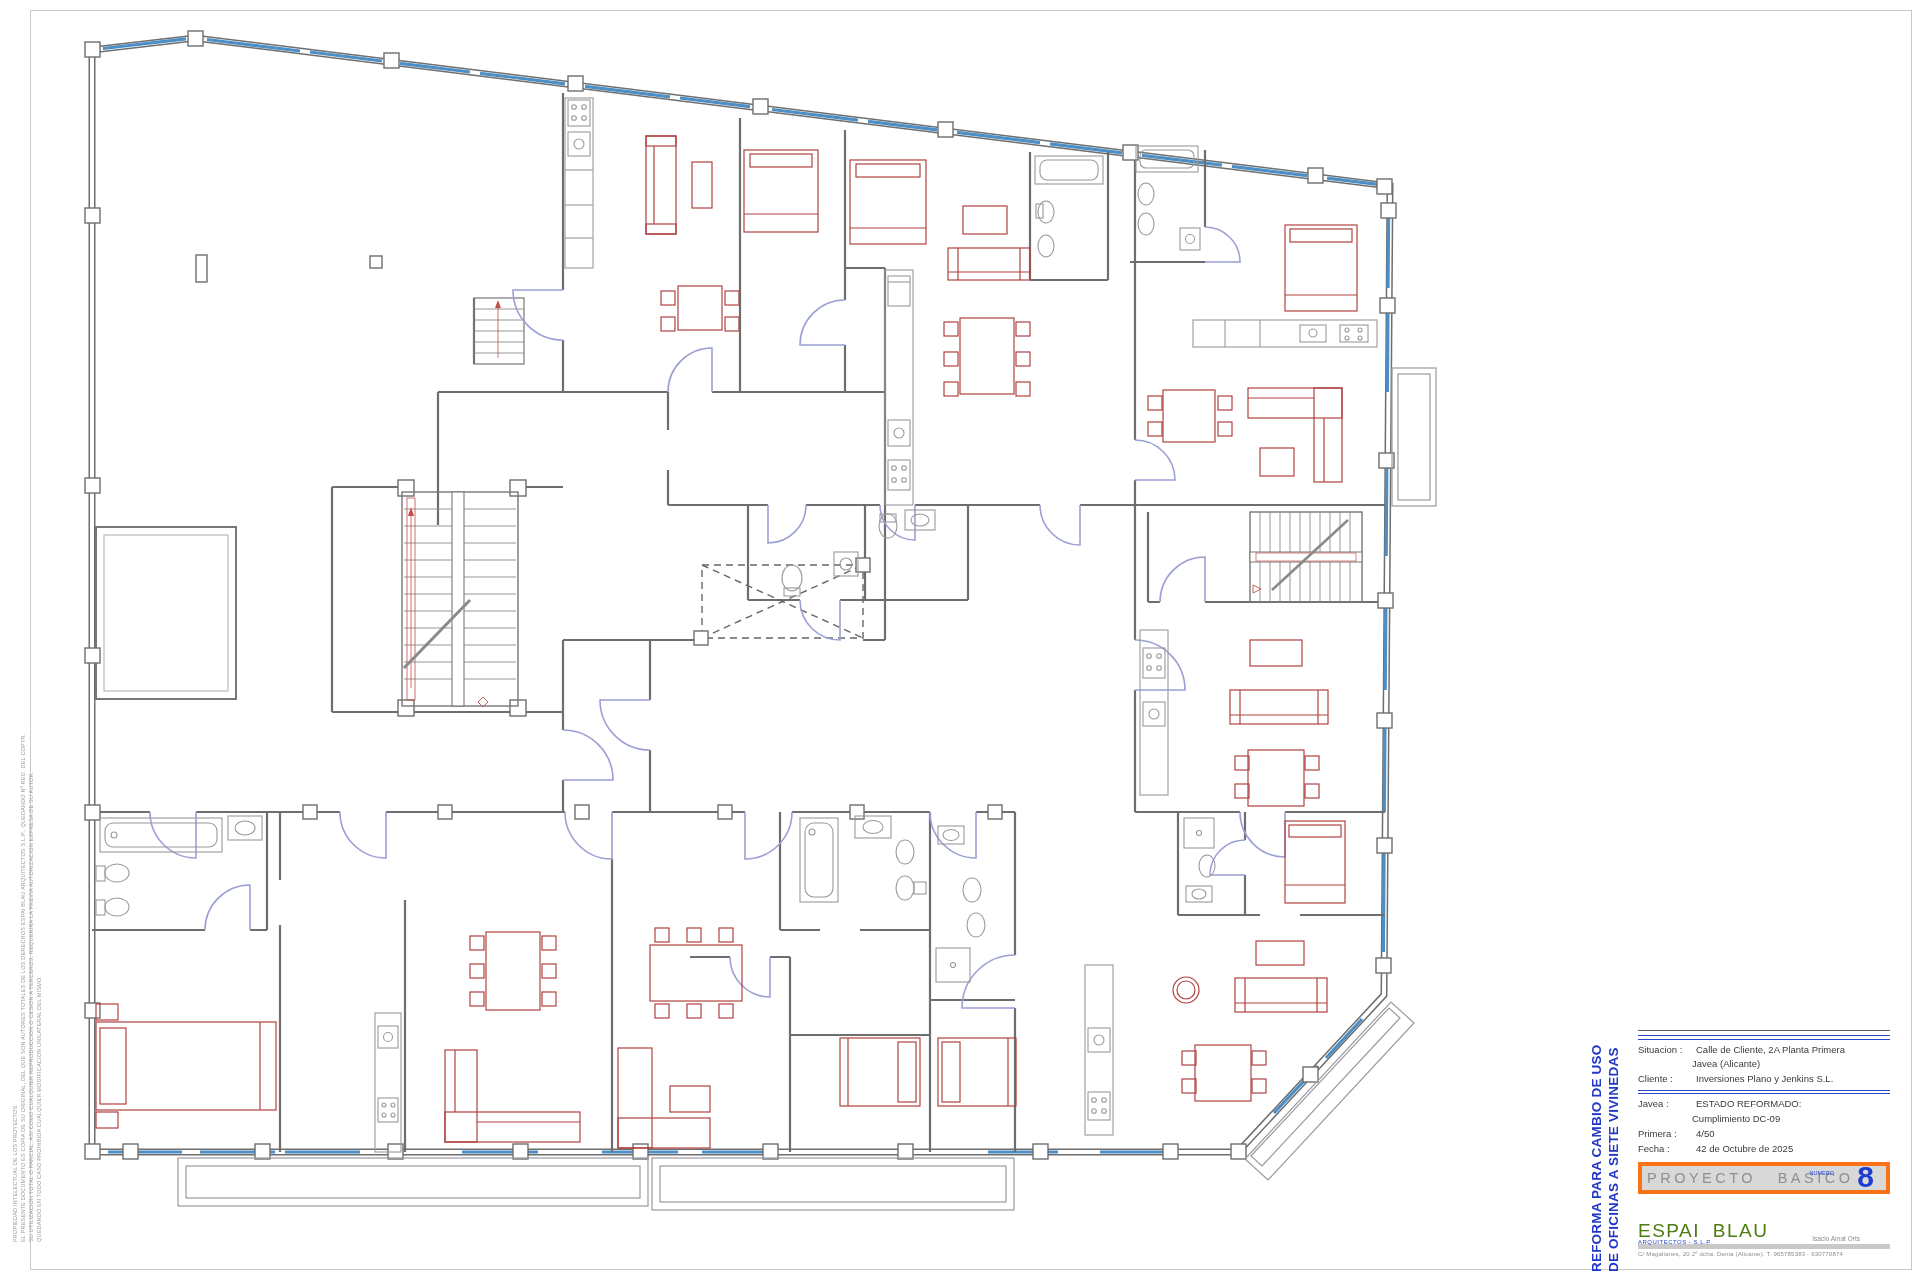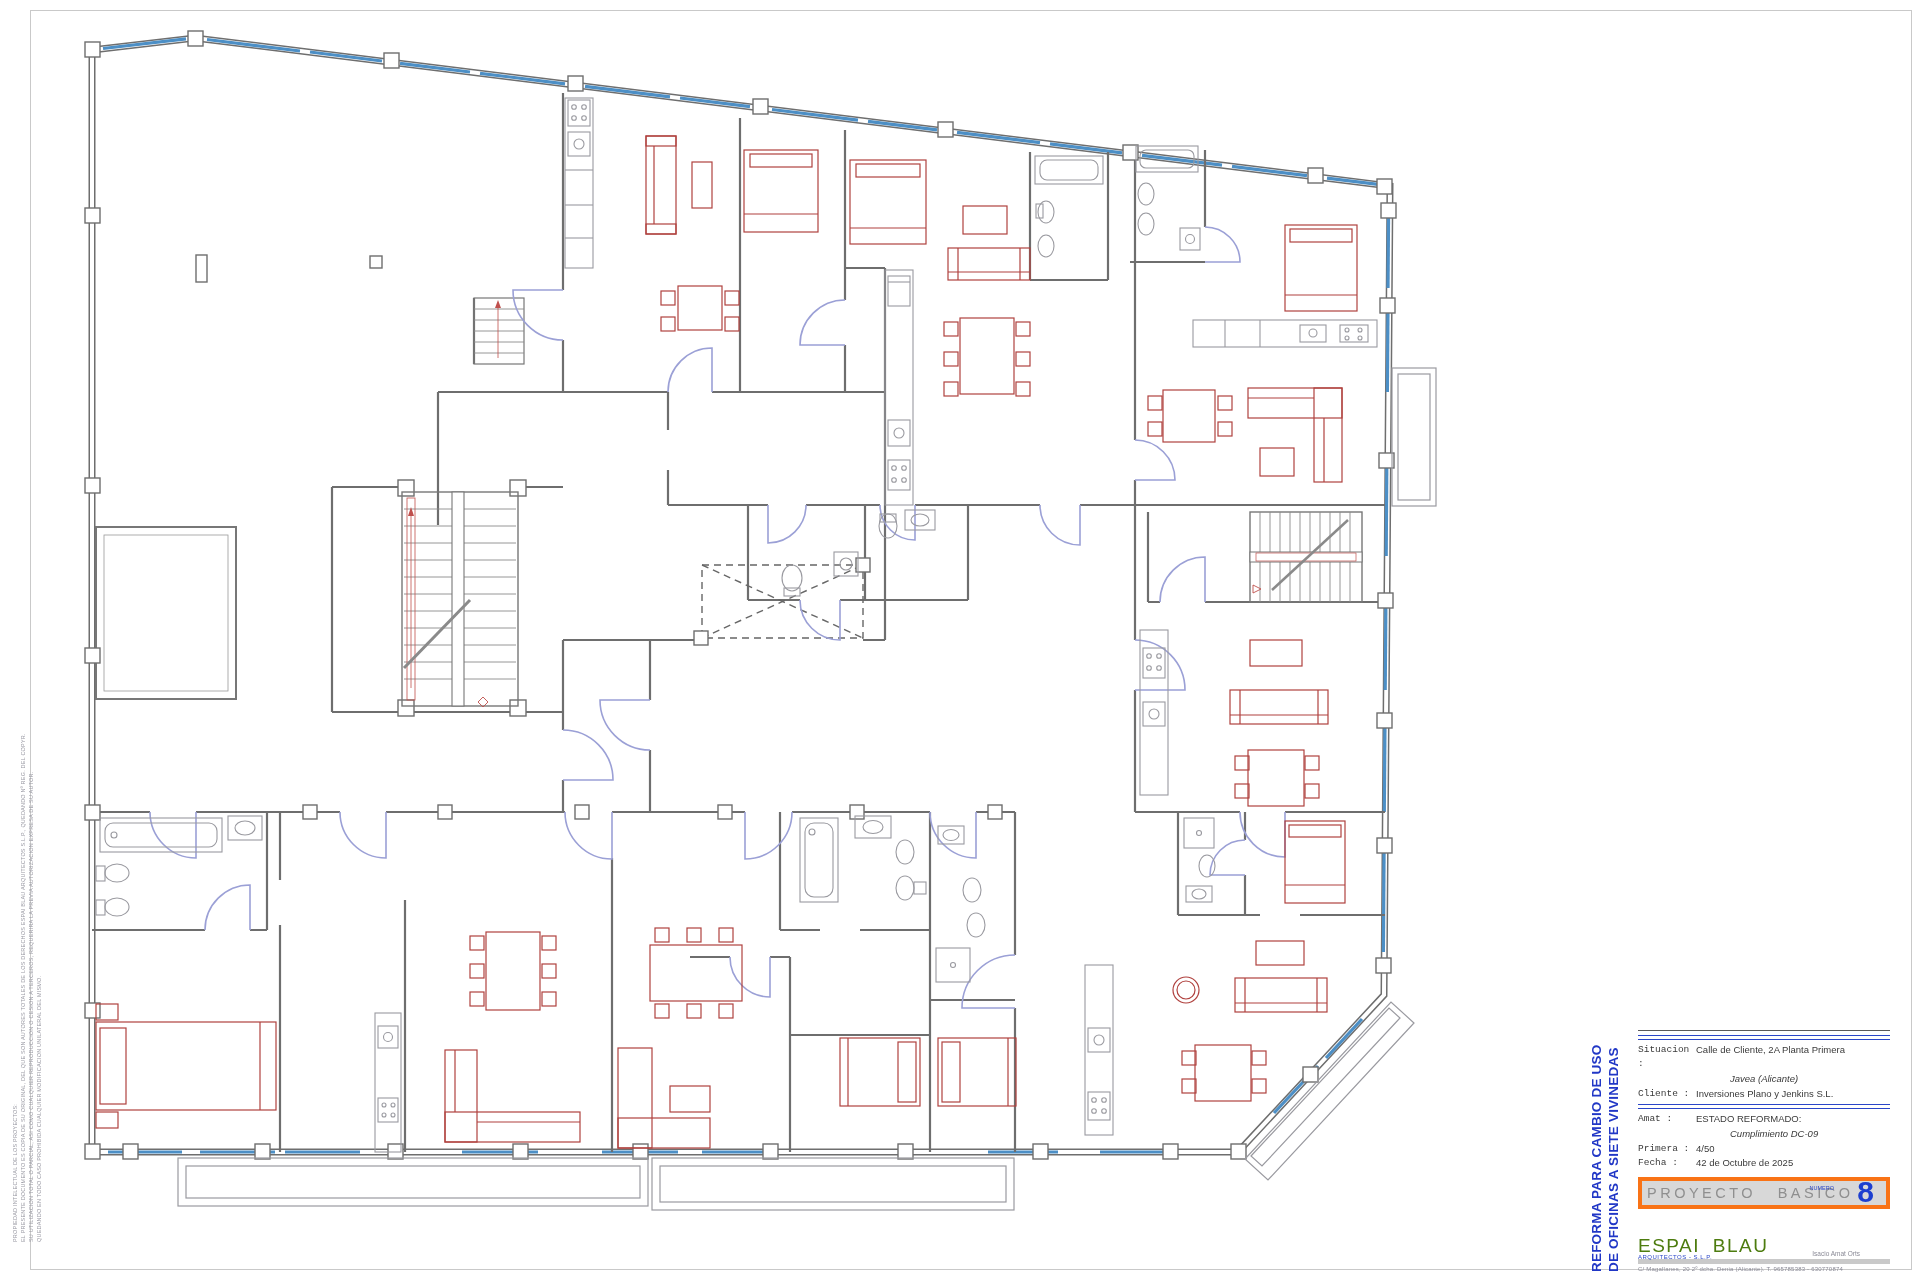--- a/index.html
+++ b/index.html
@@ -15,23 +15,23 @@
   
   .vtitle{position:absolute;left:1589px;top:1272px;width:240px;
        transform:rotate(-90deg);transform-origin:0 0;
        color:#2137c6;font-weight:bold;font-size:13.5px;line-height:1.25;
        letter-spacing:.2px;white-space:nowrap;}
   
   .tb{position:absolute;left:1638px;top:1030px;width:252px;font-size:9.5px;}
   .tb-topline{border-top:1.6px solid #5a5a5a;margin-bottom:4px;}
   .tb-rule{height:2.6px;border-top:1.2px solid #2a46c8;border-bottom:1.2px solid #2a46c8;margin:3px 0;}
   .tb-row{display:flex;line-height:1.55;}
-  .tb-label{width:58px;flex:none;font-family:Liberation Mono, monospace;}
+  .tb-label{width:58px;flex:none;}
   .tb-val{flex:1;}
-  .tb-val2{margin-left:92px;line-height:1.55;font-style:italic;}
+  .tb-val2{margin-left:54px;line-height:1.55;}
   .pbar{margin-top:6px;background:#d8d8d8;border:4px solid #f97316;height:24px;
        display:flex;align-items:center;position:relative;}
   .pbar-label{color:#8f8f8f;font-size:14.5px;letter-spacing:3.5px;word-spacing:14px;padding-left:5px;}
   .pbar-numero{position:absolute;right:52px;top:4px;font-size:5.5px;color:#2a46c8;}
   .pbar-num{position:absolute;right:12px;top:-6px;font-size:30px;font-weight:bold;color:#1d3fd0;}
   .firm{margin-top:26px;}
   .firm-row1{display:flex;justify-content:space-between;align-items:flex-end;}
   .firm-name{color:#4d7c0f;font-weight:normal;font-size:19px;letter-spacing:1.5px;word-spacing:6px;}
   .firm-architect{font-size:6.5px;color:#8a8a96;padding-right:30px;}
   .firm-bar{height:5px;background:#c9c9c9;margin-top:2px;position:relative;}
@@ -522,21 +522,21 @@
   <div class="tb-val2">Javea (Alicante)</div>
 
   <div class="tb-row">
     <span class="tb-label">Cliente :</span>
     <span class="tb-val">Inversiones Plano y Jenkins S.L.</span>
   </div>
 
   <div class="tb-rule"></div>
 
   <div class="tb-row">
-    <span class="tb-label">Amat :</span>
+    <span class="tb-label">Javea :</span>
     <span class="tb-val">ESTADO REFORMADO:</span>
   </div>
   <div class="tb-val2">Cumplimiento DC-09</div>
 
   <div class="tb-row">
     <span class="tb-label">Primera :</span>
     <span class="tb-val">4/50</span>
   </div>
   <div class="tb-row">
     <span class="tb-label">Fecha :</span>

